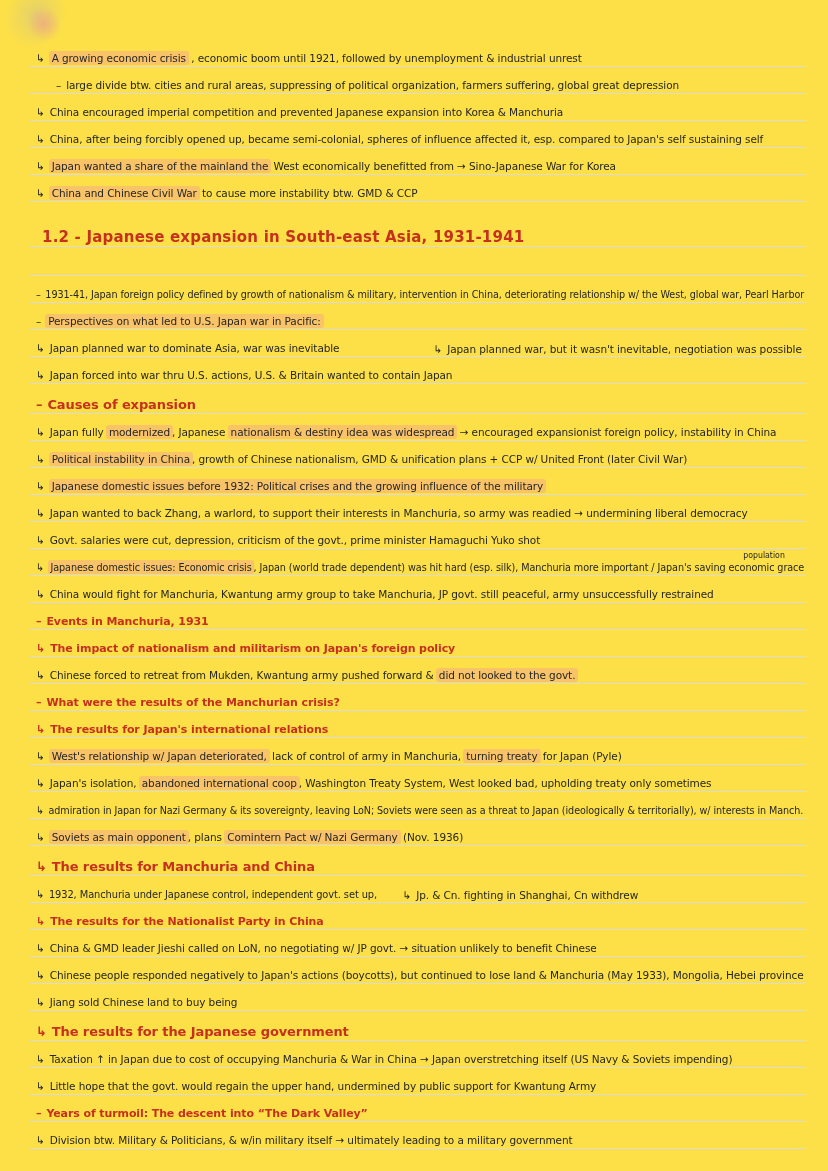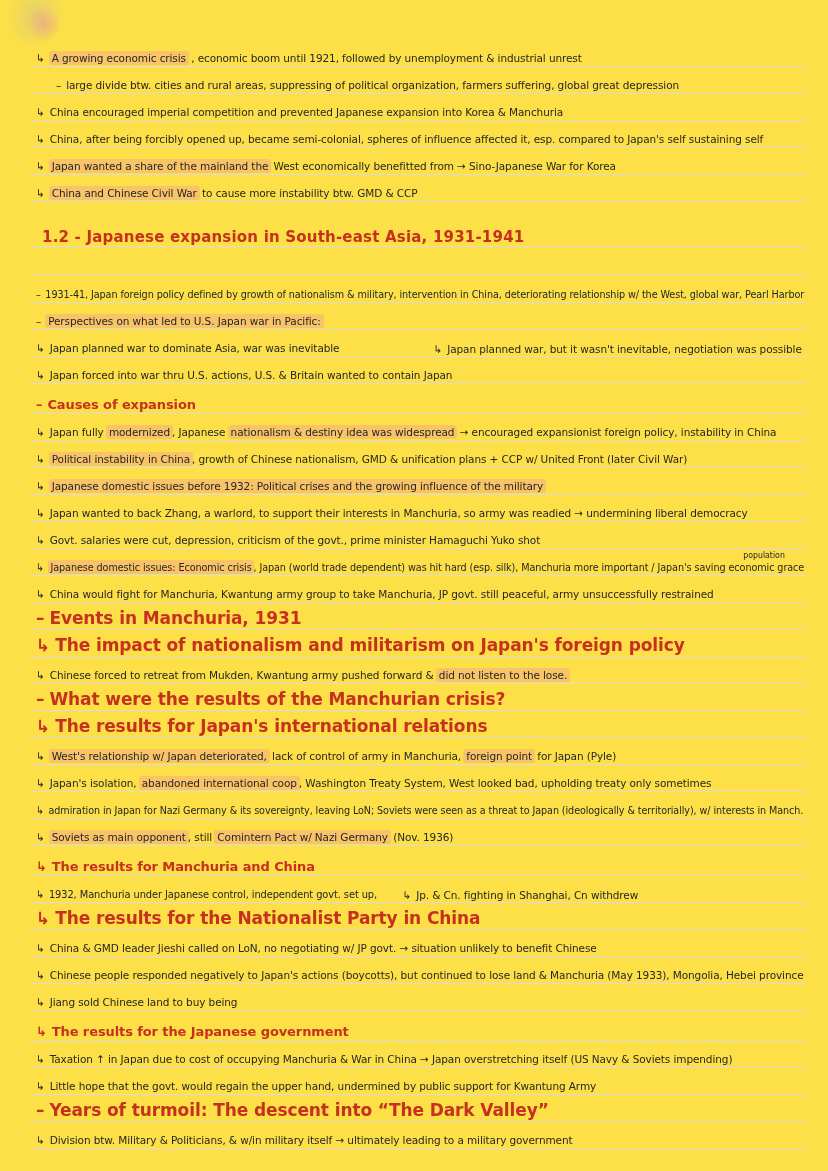--- a/index.html
+++ b/index.html
@@ -16,21 +16,21 @@
   .fit{position:absolute;bottom:1px;left:6px;display:inline-block;white-space:nowrap;
        font-size:10.5px;letter-spacing:-0.1px;line-height:1.1;}
   .bullet{display:inline-block;margin-right:5px;}
   .seg{}
   .hl{background:rgba(243,155,148,0.42);border-radius:3px;padding:1px 3px;margin:0 -1px;}
   .h1{height:34px;margin-top:10px;color:#c5301f;font-weight:bold;}
   .h1 .fit{font-size:15px;letter-spacing:0.2px;left:12px;}
   .h2{height:29px;color:#c5301f;font-weight:bold;}
   .h2 .fit{font-size:13px;}
   .h3{height:26px;color:#c5301f;font-weight:bold;}
-  .h3 .fit{font-size:17px;}
+  .h3 .fit{font-size:11px;}
   .blank{height:28px;}
   .indent2 .fit{left:26px;}
   .rcol{position:absolute;bottom:1px;font-size:10.5px;white-space:nowrap;letter-spacing:-0.1px;}
   .supnote{position:relative;}
   .sup{position:absolute;top:-10px;left:16px;font-size:8.5px;letter-spacing:0;}
 </style>
 </head>
 <body>
 
 <div class="page">
@@ -98,39 +98,39 @@
       <div class="line note">
         <span class="fit"><span class="bullet">↳</span><span class="seg">China would fight for Manchuria, Kwantung army group to take Manchuria, JP govt. still peaceful, army unsuccessfully restrained</span></span>
       </div>
       <div class="line h3">
         <span class="fit"><span class="bullet">–</span><span class="seg">Events in Manchuria, 1931</span></span>
       </div>
       <div class="line h3">
         <span class="fit"><span class="bullet">↳</span><span class="seg">The impact of nationalism and militarism on Japan's foreign policy</span></span>
       </div>
       <div class="line note">
-        <span class="fit"><span class="bullet">↳</span><span class="seg">Chinese forced to retreat from Mukden, Kwantung army pushed forward &amp; </span><span class="seg hl">did not listen to the lose.</span></span>
+        <span class="fit"><span class="bullet">↳</span><span class="seg">Chinese forced to retreat from Mukden, Kwantung army pushed forward &amp; </span><span class="seg hl">did not looked to the govt.</span></span>
       </div>
       <div class="line h3">
         <span class="fit"><span class="bullet">–</span><span class="seg">What were the results of the Manchurian crisis?</span></span>
       </div>
       <div class="line h3">
         <span class="fit"><span class="bullet">↳</span><span class="seg">The results for Japan's international relations</span></span>
       </div>
       <div class="line note">
-        <span class="fit"><span class="bullet">↳</span><span class="seg hl">West's relationship w/ Japan deteriorated,</span><span class="seg"> lack of control of army in Manchuria, </span><span class="seg hl">foreign point</span><span class="seg"> for Japan (Pyle)</span></span>
+        <span class="fit"><span class="bullet">↳</span><span class="seg hl">West's relationship w/ Japan deteriorated,</span><span class="seg"> lack of control of army in Manchuria, </span><span class="seg hl">turning treaty</span><span class="seg"> for Japan (Pyle)</span></span>
       </div>
       <div class="line note">
         <span class="fit"><span class="bullet">↳</span><span class="seg">Japan's isolation, </span><span class="seg hl">abandoned international coop</span><span class="seg">, Washington Treaty System, West looked bad, upholding treaty only sometimes</span></span>
       </div>
       <div class="line note">
         <span class="fit" style="transform-origin: left bottom; transform: scaleX(0.916);"><span class="bullet">↳</span><span class="seg">admiration in Japan for Nazi Germany &amp; its sovereignty, leaving LoN; Soviets were seen as a threat to Japan (ideologically &amp; territorially), w/ interests in Manch.</span></span>
       </div>
       <div class="line note">
-        <span class="fit"><span class="bullet">↳</span><span class="seg hl">Soviets as main opponent</span><span class="seg">, still </span><span class="seg hl">Comintern Pact w/ Nazi Germany</span><span class="seg"> (Nov. 1936)</span></span>
+        <span class="fit"><span class="bullet">↳</span><span class="seg hl">Soviets as main opponent</span><span class="seg">, plans </span><span class="seg hl">Comintern Pact w/ Nazi Germany</span><span class="seg"> (Nov. 1936)</span></span>
       </div>
       <div class="line h2">
         <span class="fit"><span class="bullet">↳</span><span class="seg">The results for Manchuria and China</span></span>
       </div>
       <div class="line note">
         <span class="fit" style="transform-origin: left bottom; transform: scaleX(0.94);"><span class="bullet">↳</span><span class="seg">1932, Manchuria under Japanese control, independent govt. set up,</span></span>
         <span class="rcol" style="left: 48%;"><span class="bullet">↳</span>Jp. &amp; Cn. fighting in Shanghai, Cn withdrew</span>
       </div>
       <div class="line h3">
         <span class="fit"><span class="bullet">↳</span><span class="seg">The results for the Nationalist Party in China</span></span>

